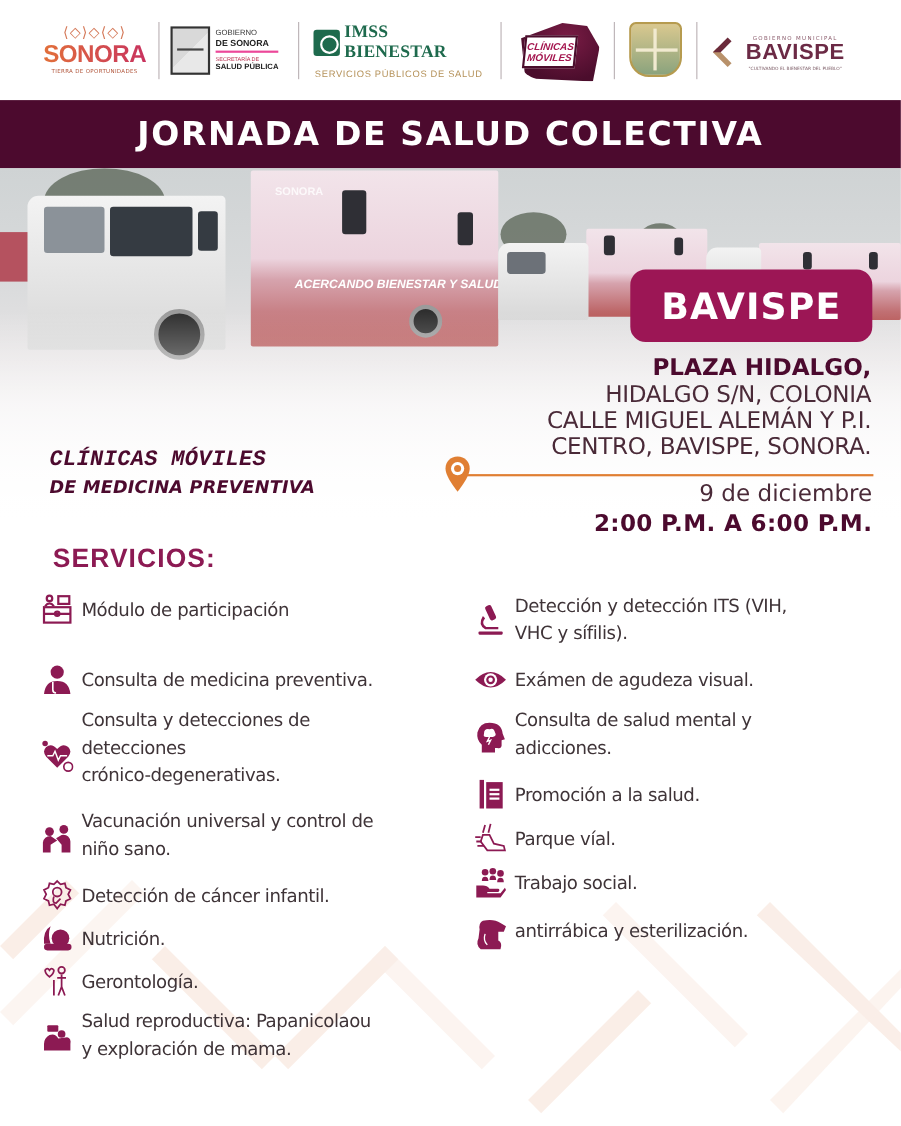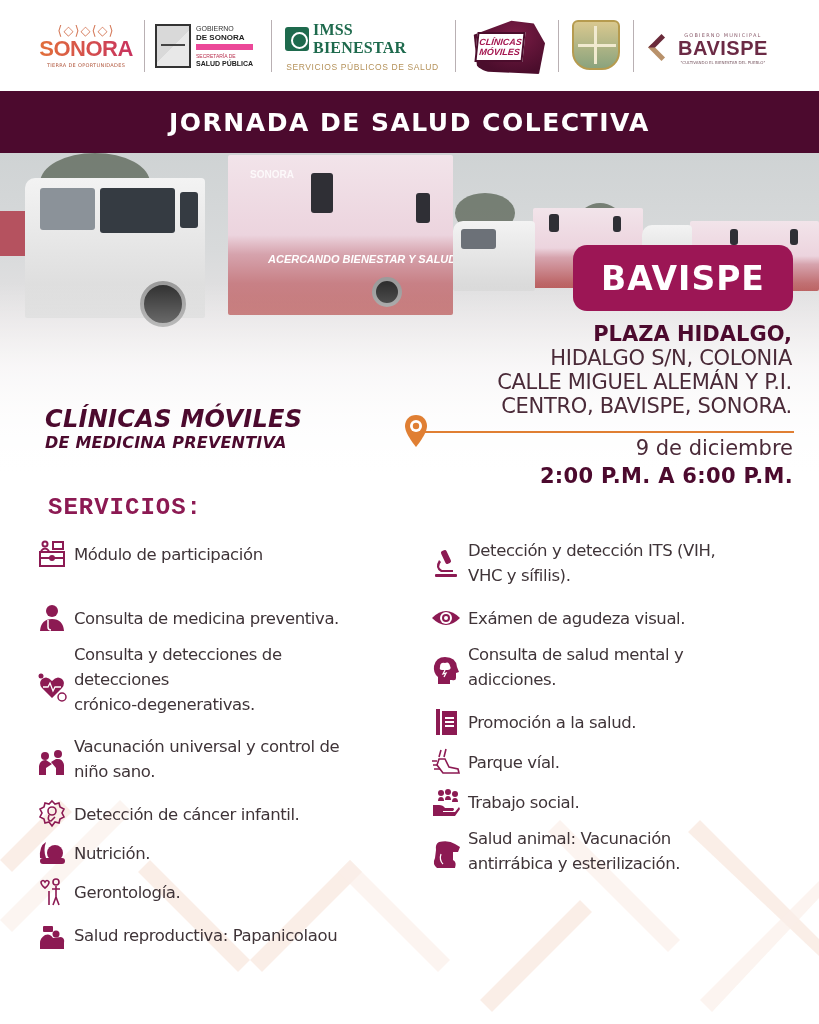--- a/index.html
+++ b/index.html
@@ -15,21 +15,21 @@
   .sonora-glyphs { font-size: 13px; color: #d57a5a; letter-spacing: 1px; line-height: 14px; }
   .sonora-word { font-family: "Liberation Sans", sans-serif; font-weight: 900; font-size: 22px; line-height: 22px; color: #d9455b; letter-spacing: -0.5px;
     background: linear-gradient(90deg, #e2703a, #c8325e); -webkit-background-clip: text; background-clip: text; -webkit-text-fill-color: transparent; }
   .sonora-sub { font-size: 5px; color: #b1563c; letter-spacing: 0.3px; margin-top: 2px; }
 
   .gob-logo { left: 155px; top: 22px; width: 105px; height: 48px; justify-content: flex-start; gap: 5px; }
   .shield { width: 36px; height: 44px; border: 2px solid #333; background: linear-gradient(135deg, #d9d9d9 0 50%, #e8e8e8 50% 100%); position: relative; }
   .shield::after { content: ""; position: absolute; left: 4px; right: 4px; top: 18px; height: 2px; background: #444; }
   .gob-text { display: flex; flex-direction: column; font-family: "Liberation Sans", sans-serif; }
   .gob-text .t1 { font-size: 7px; color: #333; line-height: 8px; }
-  .gob-text .t2 { font-size: 8px; color: #222; font-weight: bold; line-height: 9px; border-bottom: 6px solid #ec4899; padding-bottom: 2px; }
+  .gob-text .t2 { font-size: 8px; color: #222; font-weight: bold; line-height: 9px; border-bottom: 2px solid #ec4899; padding-bottom: 2px; }
   .gob-text .t3 { font-size: 5px; color: #b82e4d; line-height: 8px; margin-top: 2px; }
   .gob-text .t4 { font-size: 7px; color: #222; font-weight: bold; line-height: 8px; }
 
   .imss-logo { left: 285px; top: 24px; width: 155px; height: 44px; flex-direction: column; align-items: center; }
   .imss-top { display: flex; align-items: center; gap: 4px; }
   .imss-badge { width: 26px; height: 24px; background: #1e6a4d; border-radius: 3px; position: relative; }
   .imss-badge::after { content: ""; position: absolute; left: 6px; top: 5px; width: 13px; height: 13px; border-radius: 50%; border: 2px solid #fff; }
   .imss-name { font-family: "Liberation Serif", serif; font-weight: bold; font-size: 16px; color: #1e6a4d; letter-spacing: 0.2px; }
   .imss-rule { width: 150px; height: 1px; background: #b79b6b; margin: 3px 0 2px; }
   .imss-sub { font-size: 8.5px; color: #b5925a; letter-spacing: 0.6px; font-family: "Liberation Sans", sans-serif; }
@@ -46,21 +46,21 @@
   .bavispe-logo { left: 648px; top: 28px; width: 130px; height: 40px; justify-content: flex-start; gap: 4px; }
   .bav-chev { width: 26px; height: 24px; position: relative; }
   .bav-chev::before { content: ""; position: absolute; left: 4px; top: 2px; width: 14px; height: 14px; border-left: 5px solid #6a2a3a; border-bottom: 5px solid #b8916a; transform: rotate(45deg); }
   .bav-text { display: flex; flex-direction: column; align-items: center; }
   .bav-text .b1 { font-size: 5px; color: #8b5c6c; letter-spacing: 1.2px; }
   .bav-text .b2 { font-family: "Liberation Sans", sans-serif; font-size: 20px; line-height: 20px; color: #6b2a45; font-weight: bold; letter-spacing: 0.5px; }
   .bav-text .b3 { font-size: 4px; color: #7a5a64; margin-top: 2px; }
 
   
   .banner { position: absolute; left: 0; top: 91px; width: 819px; height: 62px; background: #4c0a2e; display: flex; align-items: center; justify-content: center; }
-  .banner h1 { font-family: "DejaVu Sans", sans-serif; font-weight: bold; font-size: 25px; color: #ffffff; letter-spacing: 1.5px; }
+  .banner h1 { font-family: "DejaVu Sans", sans-serif; font-weight: bold; font-size: 30px; color: #ffffff; letter-spacing: 1.5px; }
 
   
   .photo { position: absolute; left: 0; top: 153px; width: 819px; height: 320px; overflow: hidden;
     background: linear-gradient(180deg, #cfd3d4 0%, #d8dadb 30%, #e7e4e5 55%, #f6f4f5 80%, #ffffff 100%); }
   .tree { position: absolute; border-radius: 50%; background: #4e5a4a; opacity: 0.7; }
   .truck { position: absolute; }
   .cab { position: absolute; background: linear-gradient(180deg, #f3f3f3, #d8d8d8); border-radius: 10px 4px 2px 2px; }
   .cab .win { position: absolute; background: #353b42; border-radius: 3px; }
   .box { position: absolute; background: linear-gradient(180deg, #f2e4ea 0%, #ecd4de 50%, #d6a3ad 62%, #b85b5b 100%); border-radius: 2px; }
   .box .bwin { position: absolute; background: #2f2f35; border-radius: 3px; }
@@ -74,25 +74,25 @@
 
   .addr { position: absolute; right: 27px; top: 322px; text-align: right; color: #4c0a2e; }
   .addr .place { font-family: "DejaVu Sans", sans-serif; font-weight: bold; font-size: 21px; line-height: 24px; color: #4c0a2e; }
   .addr .line { font-family: "DejaVu Sans", sans-serif; font-size: 21px; line-height: 24px; color: #4a2a38; font-weight: normal; letter-spacing: -0.3px; }
   .pin { position: absolute; left: 404px; top: 414px; width: 24px; height: 34px; }
   .orange-rule { position: absolute; left: 424px; top: 431px; width: 370px; height: 2px; background: #e07f33; }
   .date { position: absolute; right: 26px; top: 436px; font-size: 21px; color: #4a2a38; font-family: "DejaVu Sans", sans-serif; }
   .time { position: absolute; right: 26px; top: 464px; font-size: 21px; font-weight: bold; color: #4c0a2e; font-family: "DejaVu Sans", sans-serif; letter-spacing: 0.3px; }
 
   .clinic-title { position: absolute; left: 45px; top: 405px; color: #4c0a2e; font-family: "DejaVu Sans", sans-serif; font-style: italic; font-weight: bold; }
-  .clinic-title .c1 { font-size: 24px; line-height: 28px; letter-spacing: 0.3px; }
+  .clinic-title .c1 { font-size: 20px; line-height: 28px; letter-spacing: 0.3px; font-family: Liberation Mono, monospace; }
   .clinic-title .c2 { font-size: 16px; line-height: 20px; letter-spacing: 0.2px; }
 
   
-  .services-title { position: absolute; left: 48px; top: 494px; font-family: Liberation Mono, monospace; font-weight: bold; font-size: 24px; color: #8c1a53; letter-spacing: 1px; }
+  .services-title { position: absolute; left: 48px; top: 494px; font-family: Liberation Sans, sans-serif; font-weight: bold; font-size: 24px; color: #8c1a53; letter-spacing: 1px; }
 
   .pattern { position: absolute; left: 0; top: 800px; width: 819px; height: 224px; pointer-events: none; opacity: 0.55; }
 
   .col { position: absolute; top: 538px; }
   .col-left { left: 36px; width: 370px; }
   .col-right { left: 430px; width: 370px; }
   .svc { position: absolute; display: flex; align-items: center; }
   .svc .ico { width: 32px; height: 32px; flex: 0 0 32px; display: flex; align-items: center; justify-content: center; margin-right: 6px; }
   .svc .ico svg { width: 30px; height: 30px; }
   .svc .txt { font-family: "DejaVu Sans", sans-serif; font-size: 16.5px; line-height: 25px; color: #3f3438; letter-spacing: -0.4px; }
@@ -364,20 +364,21 @@
       <svg viewBox="0 0 30 30">
           <g fill="#8c1a53">
             <rect x="6" y="3" width="10" height="6" rx="1"></rect>
             <circle cx="19" cy="11" r="3.5"></circle>
             <path d="M8 12 Q13 10 16 15 L24 14 Q28 15 27 20 L27 26 L3 26 L3 20 Q3 15 8 12 Z"></path>
           </g>
         </svg>
     </span>
     <div class="txt">
       <div>Salud reproductiva: Papanicolaou</div>
+      <div>y exploración de mama.</div>
     </div>
   </div>
 </section>
 
 <section class="col col-right">
   <div class="svc" style="top:0px;">
     <span class="ico">
       <svg viewBox="0 0 30 30">
           <g fill="#8c1a53">
             <rect x="12" y="2" width="6" height="14" rx="2" transform="rotate(-25 15 9)"></rect>
@@ -474,17 +475,16 @@
   </div>
 
   <div class="svc" style="top:288px;">
     <span class="ico" style="margin-top:8px;">
       <svg viewBox="0 0 30 30">
           <path d="M8 2 Q18 0 24 4 L29 7 L27 12 L22 12 L22 20 Q26 22 24 28 L6 28 Q1 24 4 18 L5 10 Q4 4 8 2 Z" fill="#8c1a53"></path>
           <path d="M10 14 Q8 20 12 24" stroke="#fff" stroke-width="1.2" fill="none"></path>
         </svg>
     </span>
     <div class="txt">
-      <div>Salud animal: Vacunación</div>
       <div>antirrábica y esterilización.</div>
     </div>
   </div>
 </section>
 
 </body></html>

